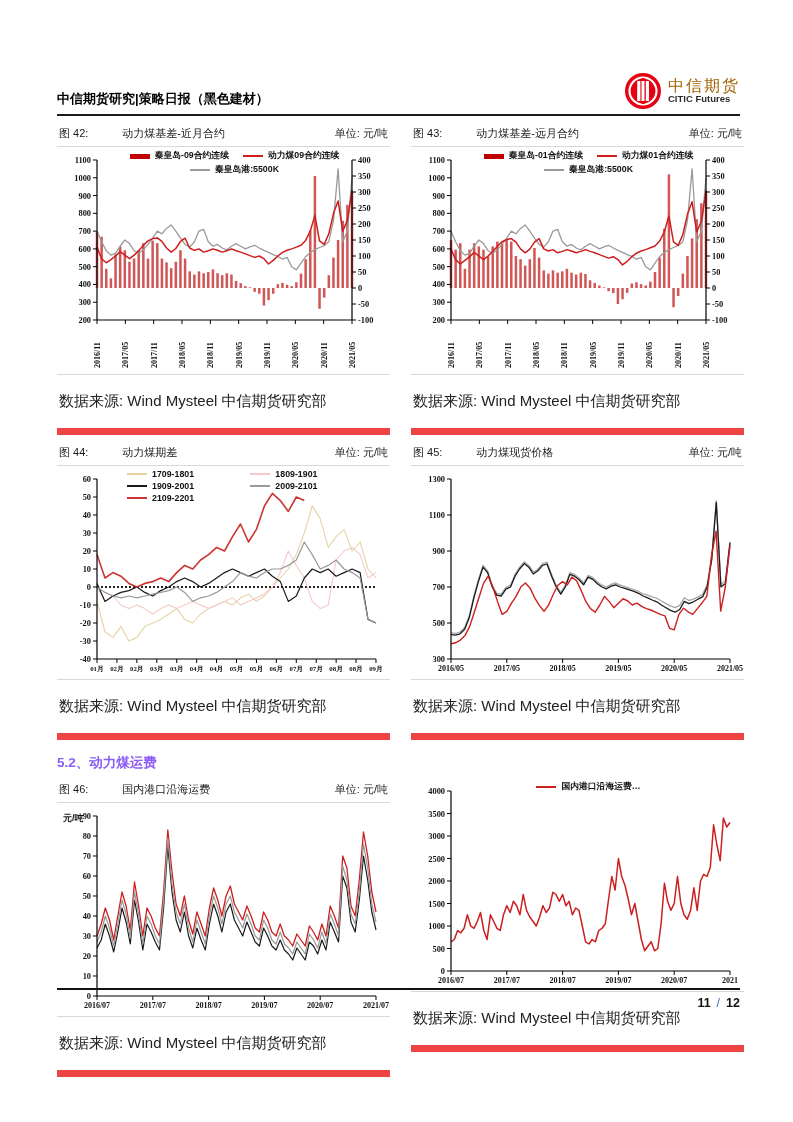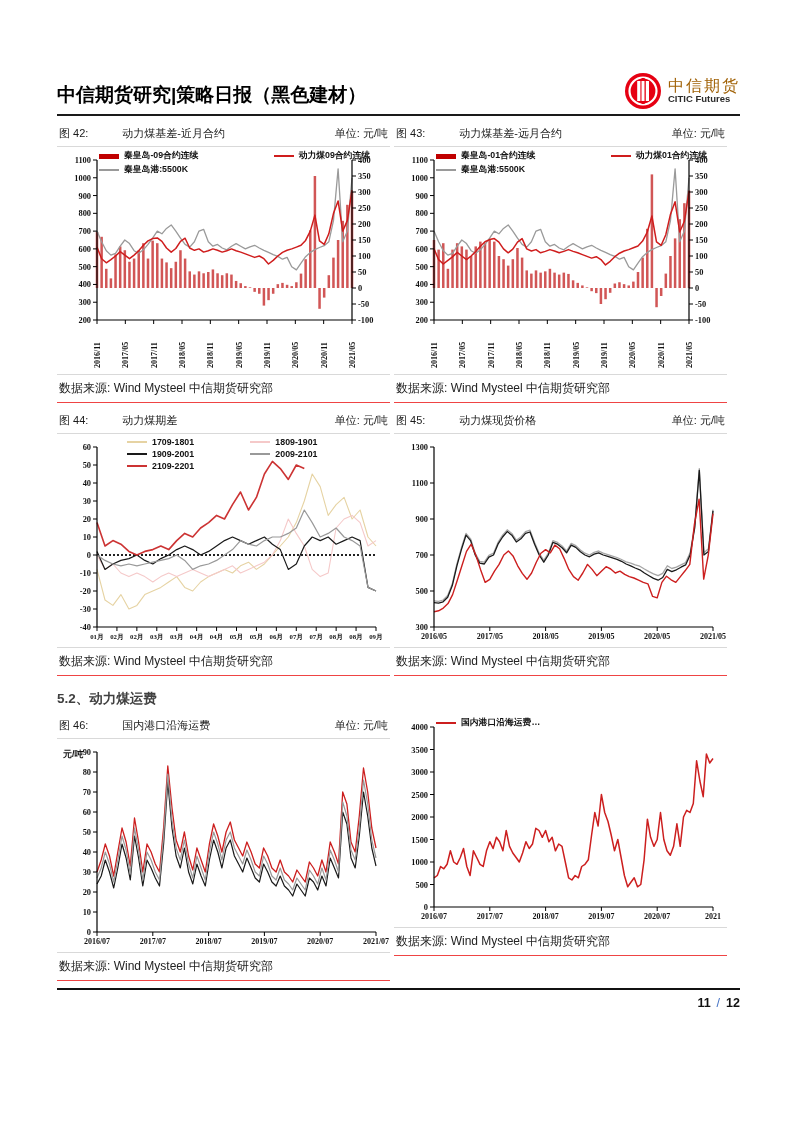--- a/index.html
+++ b/index.html
@@ -1,45 +1,45 @@
 <!DOCTYPE html>
 <html><head>
 <meta charset="utf-8">
 <style>
   html,body{margin:0;padding:0;background:#fff;}
   body{width:793px;height:1122px;position:relative;font-family:"Liberation Sans","DejaVu Sans",sans-serif;color:#111;}
   .page{position:absolute;left:57px;top:60px;width:683px;}
   
   .hdr{display:flex;justify-content:space-between;align-items:flex-end;height:52px;}
-  .hdr-title{font-size:19px;font-weight:700;color:#000;padding-bottom:4px;}
+  .hdr-title{font-size:13px;font-weight:700;color:#000;padding-bottom:4px;}
   .logo{display:flex;align-items:center;gap:6px;padding-bottom:2px;}
   .logo-txt{display:flex;flex-direction:column;line-height:1.05;}
   .logo-cn{font-size:16px;font-weight:400;color:#a16207;letter-spacing:2px;}
   .logo-en{font-size:9.5px;font-weight:700;color:#2b2b2b;}
   .hdr-rule{border-top:2px solid #1a1a1a;margin-top:2px;}
   
-  .fig-row{display:flex;gap:4px;margin-top:6px;}
+  .fig-row{display:flex;gap:21px;margin-top:6px;}
   .figure{width:333px;}
   .fig-caption{display:flex;align-items:center;font-size:11px;color:#1a1a1a;padding:4px 2px 5px 2px;border-bottom:1px solid #d9d9d9;}
   .fig-label{white-space:nowrap;}
   .fig-title{margin-left:34px;white-space:nowrap;text-align:right;}
   .fig-unit{margin-left:auto;white-space:nowrap;}
   .chart-wrap{position:relative;margin-top:3px;}
   .chart-wrap svg{display:block;}
-  .legend{position:absolute;top:0;left:42px;right:20px;display:flex;flex-wrap:wrap;justify-content:space-between;column-gap:14px;row-gap:2px;pointer-events:none;}
+  .legend{position:absolute;top:0;left:42px;right:20px;display:flex;flex-wrap:wrap;justify-content:center;column-gap:14px;row-gap:2px;pointer-events:none;}
   .legend.cols1{flex-direction:column;align-items:flex-start;left:33%;}
   .legend.cols1.shift{left:14%;}
   .legend.cols2{justify-content:flex-start;left:70px;}
   .legend.cols2 .li{width:45%;}
   .li{display:flex;align-items:center;gap:5px;font-size:8.8px;font-weight:600;color:#111;white-space:nowrap;}
   .sw-line{width:20px;height:2px;flex:0 0 20px;}
   .sw-bar{width:20px;height:5px;flex:0 0 20px;}
   .y-unit{position:absolute;left:6px;top:6px;font-size:9px;font-weight:700;}
-  .fig-source{font-size:12px;color:#222;padding:5px 2px;border-top:1px solid #d9d9d9;border-bottom:1px solid #ef4444;margin-top:2px;}
-  .section-h{font-size:13.5px;font-weight:700;color:#404040;margin:14px 0 4px 0;}
+  .fig-source{font-size:15px;color:#222;padding:17px 2px;border-top:1px solid #d9d9d9;border-bottom:7px solid #ef4444;margin-top:2px;}
+  .section-h{font-size:13.5px;font-weight:700;color:#8b5cf6;margin:14px 0 4px 0;}
   
   svg text{font-family:"Liberation Serif","DejaVu Serif",serif;font-weight:700;fill:#111;}
   
   .footer{position:absolute;left:57px;top:988px;width:683px;}
   .foot-rule{border-top:2px solid #111;}
   .pageno{text-align:right;font-size:12.5px;font-weight:700;margin-top:6px;color:#111;}
   .pageno .sep{color:#4472c4;font-weight:400;padding:0 6px;}
 </style>
 </head>
 <body>

